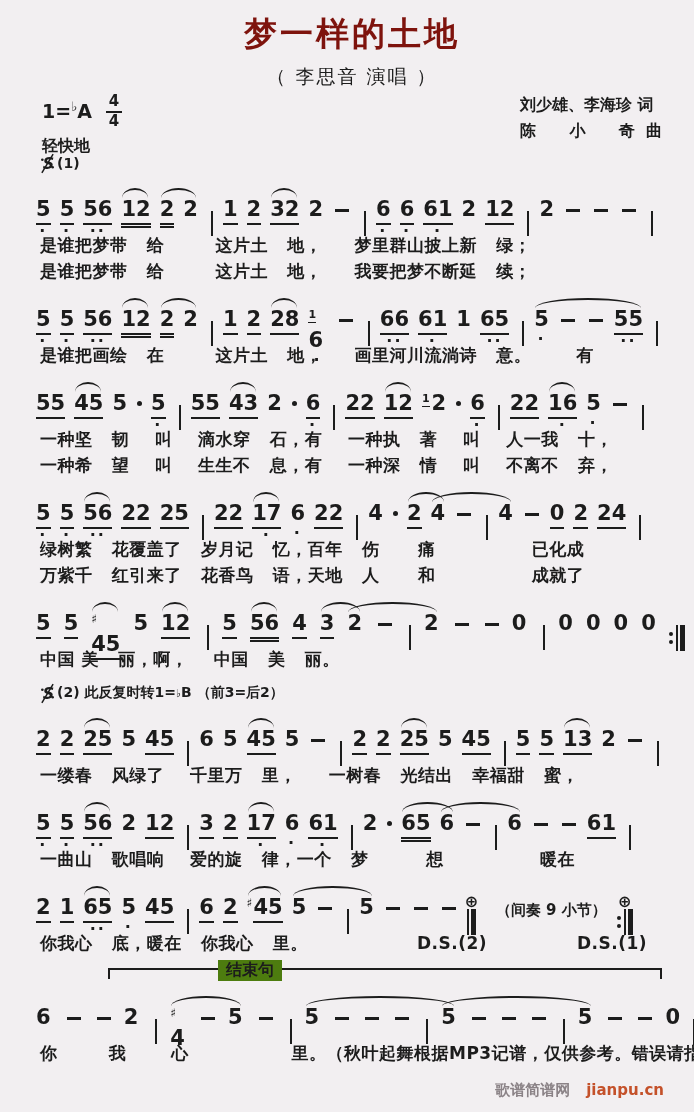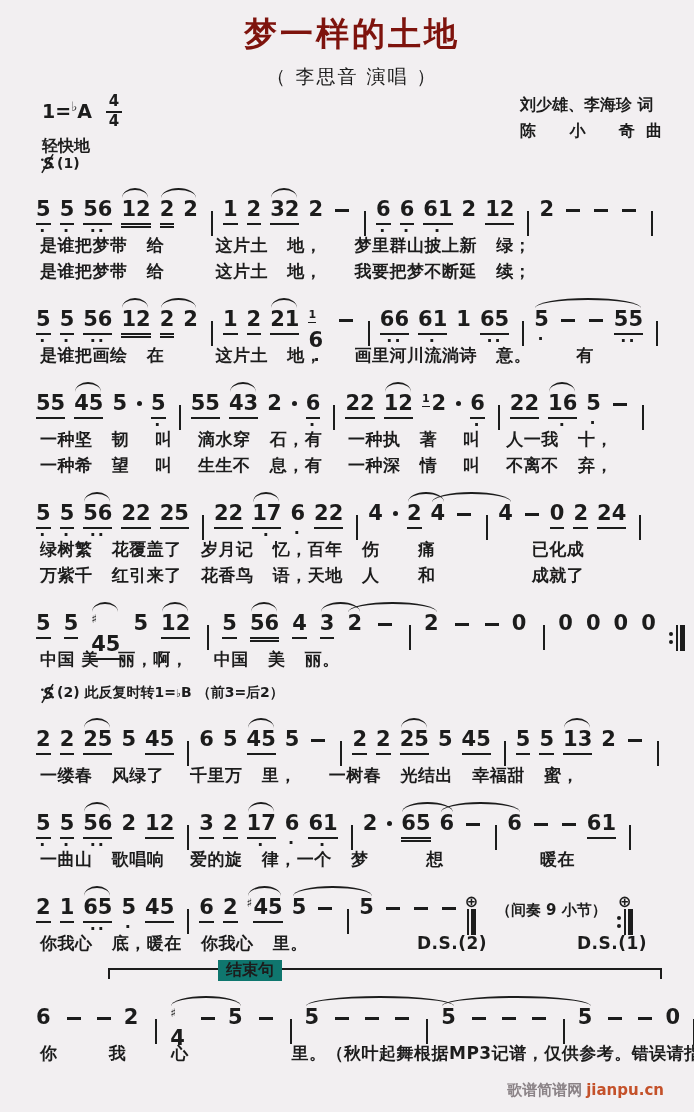--- a/index.html
+++ b/index.html
@@ -53,24 +53,24 @@
   .endgrp .rdots i { width:4px; height:4px; border-radius:50%; background:#1c1c1c; margin:2px 0; }
   #lines-b .music-line:nth-child(3) .endgrp:last-child { margin-left:auto; margin-right:2px; }
   .coda { position:absolute; top:-15px; left:50%; transform:translateX(-50%); font-size:16px; font-weight:bold; line-height:1; }
   .arc { position:absolute; top:2px; height:10px; border-top:2px solid #1c1c1c; border-radius:50% 50% 0 0 / 100% 100% 0 0; }
   .lyric { font-size:17px; font-weight:bold; line-height:26px; white-space:pre; padding-left:4px; letter-spacing:0.5px; }
 
   .ending-bracket { position:relative; height:14px; margin:12px 6px 0 72px; }
   .ending-bracket::before { content:""; position:absolute; left:0; right:0; top:0; height:2px; background:#1c1c1c; }
   .eb-tick-l, .eb-tick-r { position:absolute; top:0; width:2px; height:11px; background:#1c1c1c; }
   .eb-tick-l { left:0; } .eb-tick-r { right:0; }
-  .eb-label { position:absolute; left:110px; top:-8px; background:#0f766e; padding:0 8px; font-size:16px; font-weight:bold; }
+  .eb-label { position:absolute; left:110px; top:-8px; background:#4d7c0f; padding:0 8px; font-size:16px; font-weight:bold; }
 
   .watermark { position:absolute; right:30px; bottom:12px; font-size:15px; font-weight:bold; color:#8b8387; }
-  .wm-url { color:#c4512a; margin-left:4px; }
+  .wm-url { color:#c4512a; margin-left:16px; }
 </style>
 </head>
 <body>
 
 <div class="page">
 
   <div class="title">梦一样的土地</div>
   <div class="subtitle">（ 李思音 演唱 ）</div>
 
   <div class="meta">
@@ -133,21 +133,21 @@
         <div class="notes-row">
           <span class="tok note"><span class="num u1">5</span><span class="bdots">·</span></span>
           <span class="tok note"><span class="num u1">5</span><span class="bdots">·</span></span>
           <span class="tok note"><span class="num u1">56</span><span class="bdots">··</span></span>
           <span class="tok note"><span class="num u2">12</span></span>
           <span class="tok note"><span class="num u2">2</span></span>
           <span class="tok note"><span class="num">2</span></span>
           <span class="tok bar"></span>
           <span class="tok note"><span class="num u1">1</span></span>
           <span class="tok note"><span class="num u1">2</span></span>
-          <span class="tok note"><span class="num u1">21</span></span>
+          <span class="tok note"><span class="num u1">28</span></span>
           <span class="tok note"><span class="g">1</span><span class="num">6</span><span class="bdots">·</span></span>
           <span class="tok dash"></span>
           <span class="tok bar"></span>
           <span class="tok note"><span class="num u1">66</span><span class="bdots">··</span></span>
           <span class="tok note"><span class="num u1">61</span><span class="bdots">·</span></span>
           <span class="tok note"><span class="num">1</span></span>
           <span class="tok note"><span class="num u1">65</span><span class="bdots">··</span></span>
           <span class="tok bar"></span>
           <span class="tok note"><span class="num">5</span><span class="bdots">·</span></span>
           <span class="tok dash"></span>

